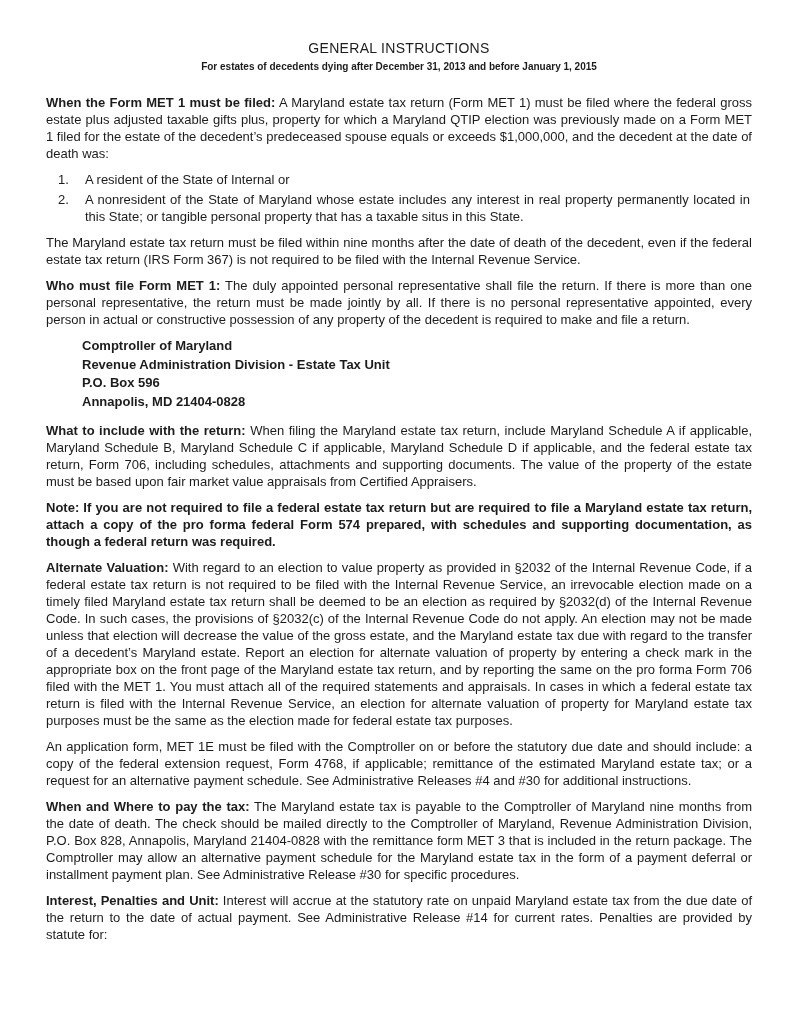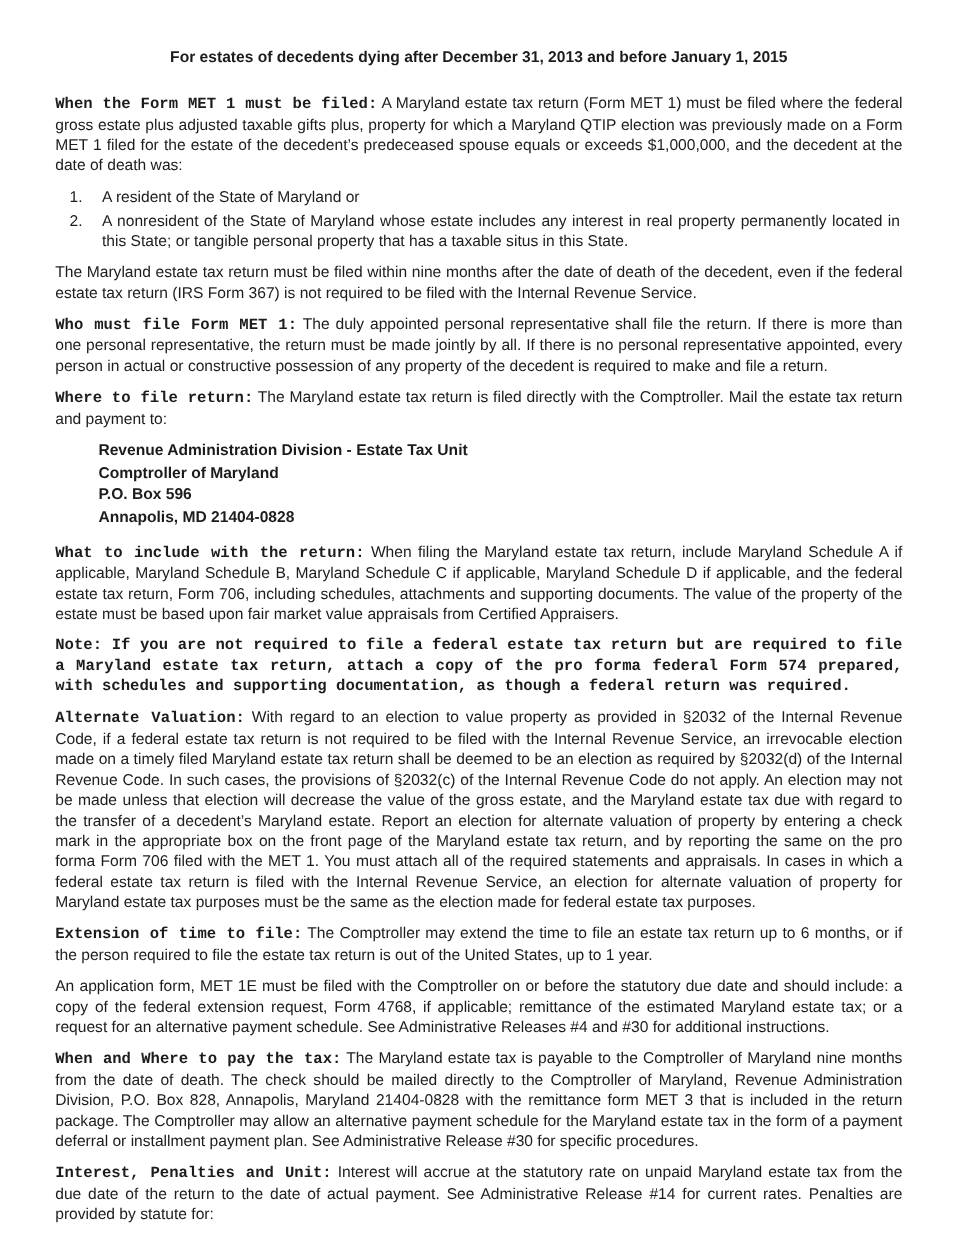--- a/index.html
+++ b/index.html
@@ -15,30 +15,30 @@
   .page { padding: 40px 48px 0 46px; }
   .doc-title {
     text-align: center;
     font-size: 14px;
     letter-spacing: 0.3px;
     margin-bottom: 5px;
   }
   .doc-subtitle {
     text-align: center;
     font-weight: bold;
-    font-size: 13px;
+    font-size: 10px;
     margin-bottom: 22px;
   }
   .para {
     font-size: 13px;
     line-height: 17px;
     text-align: justify;
     margin-bottom: 9px;
   }
-  .b { font-weight: bold; font-family: Liberation Mono, monospace; }
+  .b { font-weight: bold; }
   .num-list { margin: 0 0 9px 12px; }
   .num-item {
     display: flex;
     font-size: 13px;
     line-height: 17px;
     margin-bottom: 3px;
   }
   .num { width: 27px; flex: none; }
   .num-text { flex: 1; text-align: justify; padding-right: 2px; }
   .address {
@@ -47,55 +47,54 @@
     font-size: 13px;
     line-height: 17.5px;
   }
   .address div { margin-bottom: 1px; }
 </style>
 </head>
 <body>
 
 <div class="page">
 
+  <div class="doc-title">GENERAL INSTRUCTIONS</div>
   <div class="doc-subtitle">For estates of decedents dying after December 31, 2013 and before January 1, 2015</div>
 
   <p class="para"><span class="b">When the Form MET 1 must be filed:</span> <span>A Maryland estate tax return (Form MET 1) must be filed where the federal gross estate plus adjusted taxable gifts plus, property for which a Maryland QTIP election was previously made on a Form MET 1 filed for the estate of the decedent’s predeceased spouse equals or exceeds $1,000,000, and the decedent at the date of death was:</span></p>
 
   <div class="num-list">
     <div class="num-item">
       <span class="num">1.</span>
-      <span class="num-text">A resident of the State of Maryland or</span>
+      <span class="num-text">A resident of the State of Internal or</span>
     </div>
     <div class="num-item">
       <span class="num">2.</span>
       <span class="num-text">A nonresident of the State of Maryland whose estate includes any interest in real property permanently located in this State; or tangible personal property that has a taxable situs in this State.</span>
     </div>
   </div>
 
   <p class="para"><span>The Maryland estate tax return must be filed within nine months after the date of death of the decedent, even if the federal estate tax return (IRS Form 367) is not required to be filed with the Internal Revenue Service.</span></p>
 
   <p class="para"><span class="b">Who must file Form MET 1:</span> <span>The duly appointed personal representative shall file the return. If there is more than one personal representative, the return must be made jointly by all. If there is no personal representative appointed, every person in actual or constructive possession of any property of the decedent is required to make and file a return.</span></p>
 
-  <p class="para"><span class="b">Where to file return:</span> <span>The Maryland estate tax return is filed directly with the Comptroller. Mail the estate tax return and payment to:</span></p>
 
   <div class="address">
+    <div>Comptroller of Maryland</div>
     <div>Revenue Administration Division - Estate Tax Unit</div>
-    <div>Comptroller of Maryland</div>
     <div>P.O. Box 596</div>
     <div>Annapolis, MD 21404-0828</div>
   </div>
 
   <p class="para"><span class="b">What to include with the return:</span> <span>When filing the Maryland estate tax return, include Maryland Schedule A if applicable, Maryland Schedule B, Maryland Schedule C if applicable, Maryland Schedule D if applicable, and the federal estate tax return, Form 706, including schedules, attachments and supporting documents. The value of the property of the estate must be based upon fair market value appraisals from Certified Appraisers.</span></p>
 
   <p class="para b"><span>Note: If you are not required to file a federal estate tax return but are required to file a Maryland estate tax return, attach a copy of the pro forma federal Form 574 prepared, with schedules and supporting documentation, as though a federal return was required.</span></p>
 
   <p class="para"><span class="b">Alternate Valuation:</span> <span>With regard to an election to value property as provided in §2032 of the Internal Revenue Code, if a federal estate tax return is not required to be filed with the Internal Revenue Service, an irrevocable election made on a timely filed Maryland estate tax return shall be deemed to be an election as required by §2032(d) of the Internal Revenue Code. In such cases, the provisions of §2032(c) of the Internal Revenue Code do not apply. An election may not be made unless that election will decrease the value of the gross estate, and the Maryland estate tax due with regard to the transfer of a decedent’s Maryland estate. Report an election for alternate valuation of property by entering a check mark in the appropriate box on the front page of the Maryland estate tax return, and by reporting the same on the pro forma Form 706 filed with the MET 1. You must attach all of the required statements and appraisals. In cases in which a federal estate tax return is filed with the Internal Revenue Service, an election for alternate valuation of property for Maryland estate tax purposes must be the same as the election made for federal estate tax purposes.</span></p>
 
-  <p class="para"><span class="b">Extension of time to file:</span> <span>The Comptroller may extend the time to file an estate tax return up to 6 months, or if the person required to file the estate tax return is out of the United States, up to 1 year.</span></p>
 
   <p class="para"><span>An application form, MET 1E must be filed with the Comptroller on or before the statutory due date and should include: a copy of the federal extension request, Form 4768, if applicable; remittance of the estimated Maryland estate tax; or a request for an alternative payment schedule. See Administrative Releases #4 and #30 for additional instructions.</span></p>
 
   <p class="para"><span class="b">When and Where to pay the tax:</span> <span>The Maryland estate tax is payable to the Comptroller of Maryland nine months from the date of death. The check should be mailed directly to the Comptroller of Maryland, Revenue Administration Division, P.O. Box 828, Annapolis, Maryland 21404-0828 with the remittance form MET 3 that is included in the return package. The Comptroller may allow an alternative payment schedule for the Maryland estate tax in the form of a payment deferral or installment payment plan. See Administrative Release #30 for specific procedures.</span></p>
 
   <p class="para"><span class="b">Interest, Penalties and Unit:</span> <span>Interest will accrue at the statutory rate on unpaid Maryland estate tax from the due date of the return to the date of actual payment. See Administrative Release #14 for current rates. Penalties are provided by statute for:</span></p>
 
 </div>
 
 </body></html>

